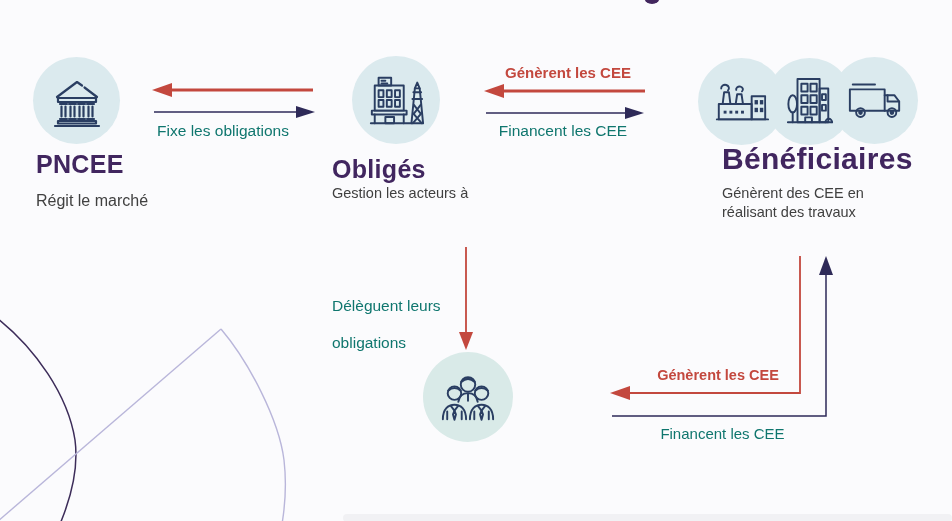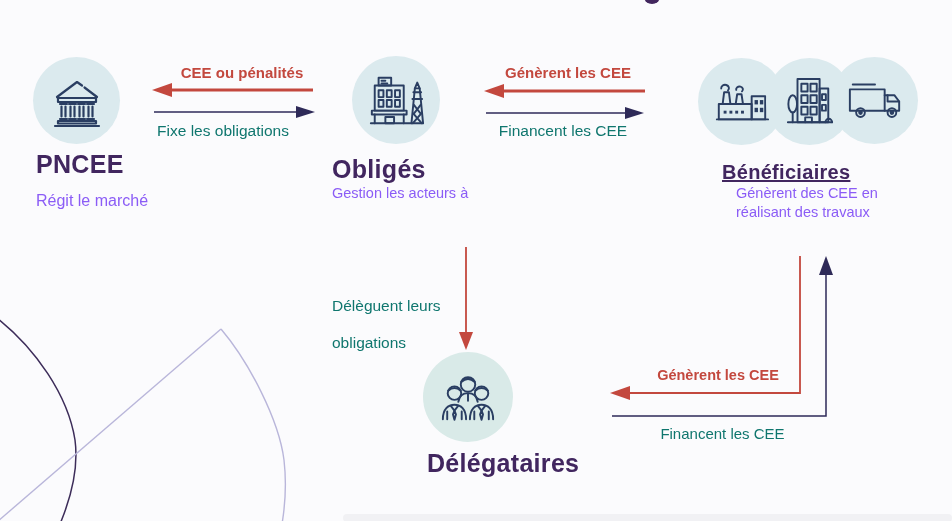--- a/index.html
+++ b/index.html
@@ -11,41 +11,41 @@
   .layer{position:absolute; inset:0; pointer-events:none;}
   .circle{
     position:absolute; border-radius:50%; background:#dbeaee;
     display:flex; align-items:center; justify-content:center; z-index:1;
   }
   .title{
     position:absolute; z-index:2; color:#41265f; font-weight:800;
     letter-spacing:.3px; white-space:nowrap;
   }
   .subtitle{
-    position:absolute; z-index:2; color:#8b5cf6; line-height:1.32; font-weight:500;
+    position:absolute; z-index:2; color:#404040; line-height:1.32; font-weight:500;
   }
   .subtitle .line{display:block;}
   .lbl{position:absolute; z-index:2; font-size:15px; white-space:nowrap;}
   .lbl-red{color:#c3483e; font-weight:600;}
   .lbl-navy{color:#0f766e; font-weight:500; font-size:15.5px;}
   .t-center{text-align:center;}
   
   #circle-pncee{left:33px; top:57px; width:87px; height:87px;}
   #circle-obliges{left:352px; top:56px; width:88px; height:88px;}
   #circle-benef-1{left:698px; top:58px; width:87px; height:87px;}
   #circle-benef-2{left:766px; top:58px; width:87px; height:87px;}
   #circle-benef-3{left:831px; top:57px; width:87px; height:87px;}
   #circle-deleg{left:423px; top:352px; width:90px; height:90px; background:#d9eae8;}
   
   #title-pncee{left:36px; top:150px; font-size:25px;}
   #sub-pncee{left:36px; top:190px; font-size:16px;}
   #title-obliges{left:332px; top:155px; font-size:25px;text-align:right;}
   #sub-obliges{left:332px; top:184px; font-size:14.5px; width:180px;}
-  #title-benef{left:722px; top:161px; font-size:20px;text-decoration:underline;}
-  #sub-benef{left:722px; top:184px; font-size:14.5px;margin-left:14px;}
+  #title-benef{left:722px; top:142px; font-size:30px;}
+  #sub-benef{left:722px; top:184px; font-size:14.5px;}
   #title-deleg{left:427px; top:449px; font-size:25px;}
   #sub-deleg{left:427px; top:476px; font-size:14.5px;}
   
   #lbl-penalites{left:160px; top:64px; width:164px;}
   #lbl-fixe{left:138px; top:122px; width:170px;}
   #lbl-generent-top{left:486px; top:64px; width:164px;}
   #lbl-financent-top{left:480px; top:122px; width:166px;}
   #lbl-deleguent{left:332px; top:280px; line-height:1.35;}
   #lbl-deleguent .line{display:block;margin-top:16px;}
   #lbl-generent-bot{left:637px; top:367px; width:162px; font-size:14.5px;}
@@ -218,23 +218,21 @@
       <path d="M16 40 L14.5 44 L16 49.5 L17.5 44 Z"></path>
       <path d="M8.5 41 V49 M23.5 41 V49"></path>
       <circle cx="44" cy="22" r="7"></circle>
       <path d="M37.5 19.5 Q44 14 50.5 19.5"></path>
       <path d="M32 49 C32 38.5 37.5 34 44 34 C50.5 34 56 38.5 56 49"></path>
       <path d="M40 35 L44 40 L48 35"></path>
       <path d="M44 40 L42.5 44 L44 49.5 L45.5 44 Z"></path>
       <path d="M36.5 41 V49 M51.5 41 V49"></path>
     </svg>
   </div>
-  <div class="title" id="title-deleg">Délégataires</div>
-
-  <div class="lbl lbl-red t-center" id="lbl-penalites">CEE ou pénalités</div>
+
   <div class="lbl lbl-navy t-center" id="lbl-fixe">Fixe les obligations</div>
   <div class="lbl lbl-red t-center" id="lbl-generent-top">Génèrent les CEE</div>
   <div class="lbl lbl-navy t-center" id="lbl-financent-top">Financent les CEE</div>
   <div class="lbl lbl-navy" id="lbl-deleguent">
     <span class="line">Délèguent leurs</span>
     <span class="line">obligations</span>
   </div>
   <div class="lbl lbl-red t-center" id="lbl-generent-bot">Génèrent les CEE</div>
   <div class="lbl lbl-navy t-center" id="lbl-financent-bot">Financent les CEE</div>
 

